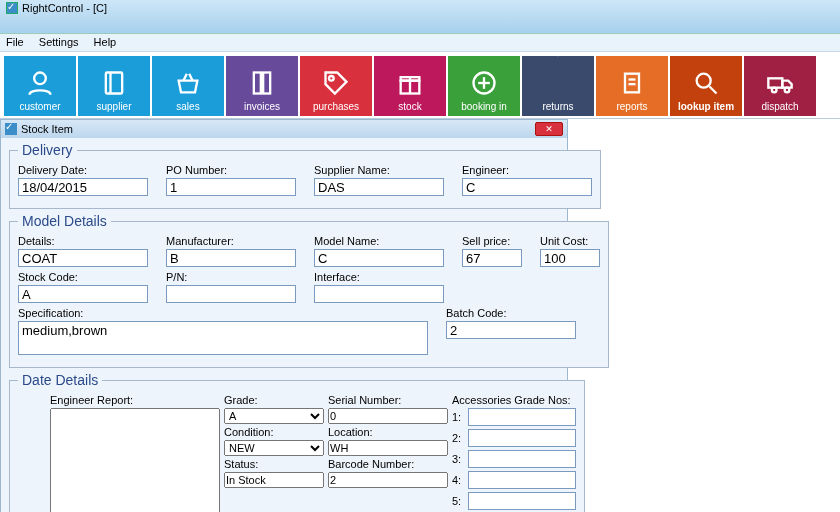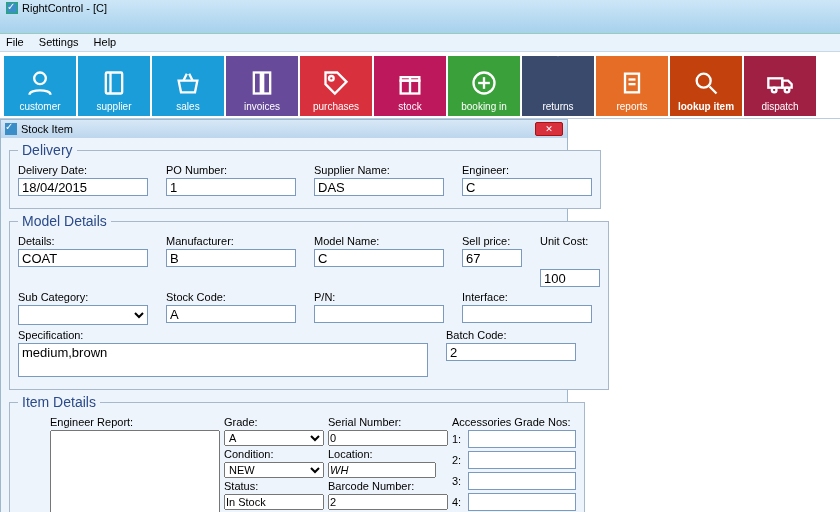--- a/index.html
+++ b/index.html
@@ -25,21 +25,21 @@
 .closebtn{width:28px;height:14px;background:#d9303e;border:1px solid #a11;border-radius:2px;color:#fff;display:flex;align-items:center;justify-content:center;font-size:9px;cursor:pointer;}
 .winbody{padding:4px 8px 8px 8px;}
 fieldset{border:1px solid #a7b8cc; padding:6px 8px 8px 8px; margin-bottom:4px; background:#eef4fb;}
 legend{color:#2a4a8a; padding:0 4px; font-size:14px;}
 .row{display:flex; gap:18px; margin-bottom:4px;}
 .fld{display:flex;flex-direction:column;}
 .fld label{color:#000; margin-bottom:2px;}
 .fld input, .fld select, .ta { border:1px solid #7a9abf; background:#fff; height:18px; padding:1px 3px; font-size:13px; }
 .fld select{height:20px;}
 .w1{width:130px;} .w2{width:130px;} .w3{width:130px;} .w4{width:130px;}
-.wa{width:60px;} .wb{width:60px;margin-top:20px;}
+.wa{width:60px;} .wb{width:60px;}
 .ta{width:410px;height:34px;resize:none;}
 .erta{width:170px;height:120px;resize:none;}
 .accrow{display:flex;align-items:center;margin-bottom:3px;}
 .accrow span{width:16px;color:#000;}
 .accrow input{width:108px;height:18px;border:1px solid #7a9abf;padding:1px 3px;}
 .itgrid{display:flex;gap:4px;margin-left:32px;}
 .col{display:flex;flex-direction:column;gap:2px;}
 </style>
 </head>
 <body>
@@ -191,24 +191,20 @@
               <label>Sell price:</label>
               <input class="wa" value="67" style="">
             </div>
           <div class="fld">
               <label>Unit Cost:</label>
               <input class="wb" value="100" style="">
             </div>
         </div>
         <div class="row">
           <div class="fld">
-              <label>Sub Category:</label>
-              <select class="w1"><option></option></select>
-            </div>
-          <div class="fld">
               <label>Stock Code:</label>
               <input class="w2" value="A" style="">
             </div>
           <div class="fld">
               <label>P/N:</label>
               <input class="w3" value="" style="">
             </div>
           <div class="fld">
               <label>Interface:</label>
               <input class="w4" value="" style="">
@@ -220,39 +216,39 @@
               <textarea class="ta" id="spec" style="">medium,brown</textarea>
             </div>
           <div class="fld">
               <label>Batch Code:</label>
               <input class="w4" value="2" style="">
             </div>
         </div>
       </fieldset>
 
       <fieldset>
-        <legend>Item Details</legend>
+        <legend>Date Details</legend>
         <div class="itgrid">
           <div class="col">
             <label>Engineer Report:</label>
             <textarea class="erta" style=""></textarea>
           </div>
           <div class="col">
             <label>Grade:</label>
             <select style="width:100px"><option>A</option></select>
             <label>Condition:</label>
             <select style="width:100px"><option>NEW</option></select>
             <label>Status:</label>
             <input style="width: 100px;" value="In Stock">
           </div>
           <div class="col">
             <label>Serial Number:</label>
             <input style="width: 120px;" value="0">
             <label>Location:</label>
-            <input style="width: 108px; font-style: italic;" value="WH">
+            <input style="width: 120px;" value="WH">
             <label>Barcode Number:</label>
             <input style="width: 120px;" value="2">
           </div>
           <div class="col">
             <label>Accessories Grade Nos:</label>
             <div id="accs">
                 <div class="accrow">
                   <span>1:</span>
                   <input value="" style="">
                 </div>

